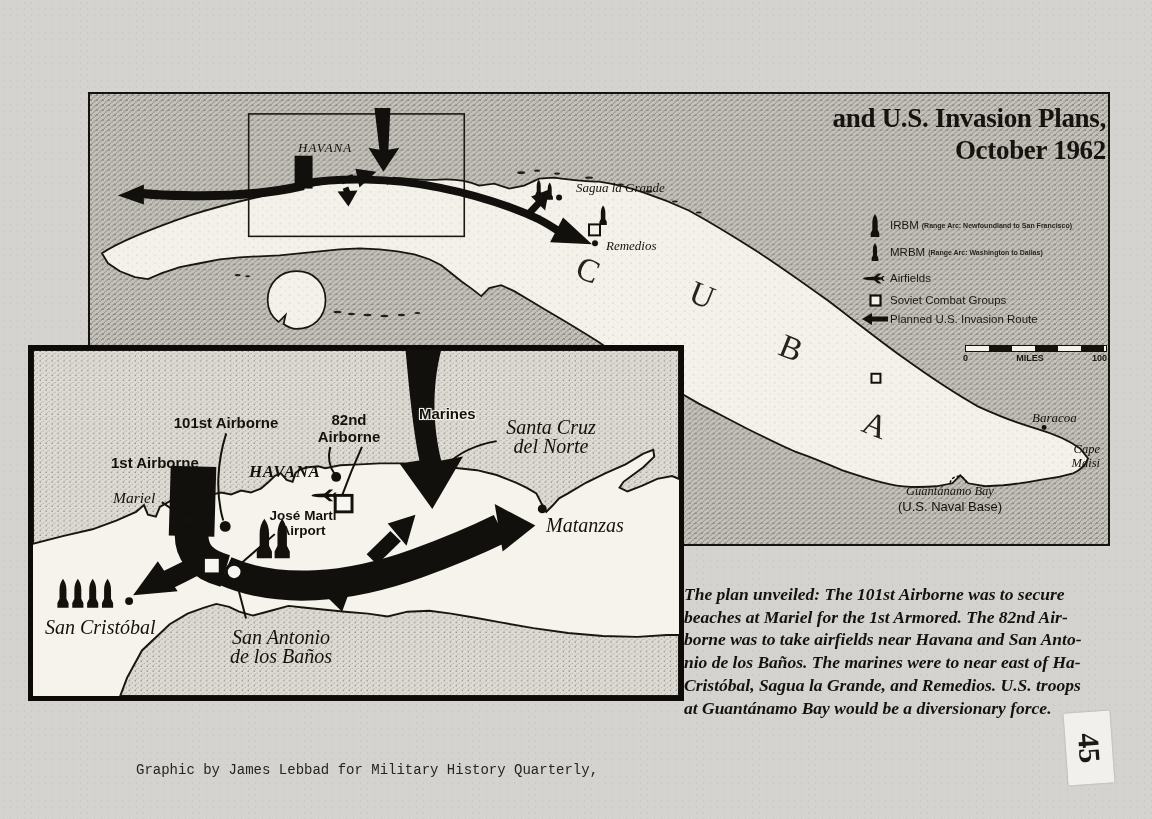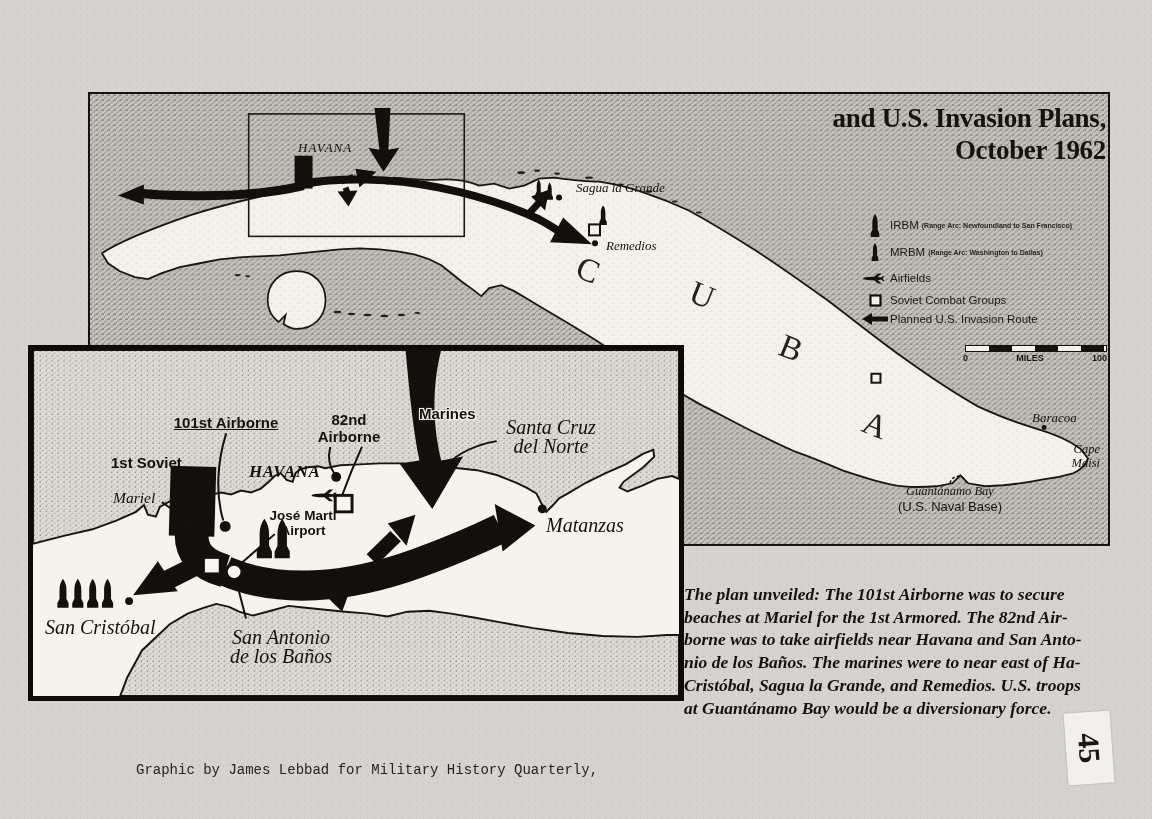--- a/index.html
+++ b/index.html
@@ -291,27 +291,27 @@
         <path transform="translate(243,174) scale(1.7)" d="M5 0 C3.2 2.5 2.2 5.5 2.2 9 L2.2 16.5 L0.5 20 L0.5 24 L9.5 24 L9.5 20 L7.8 16.5 L7.8 9 C7.8 5.5 6.8 2.5 5 0 Z"></path>
       </g>
       <g transform="translate(281,142)" fill="#14110d">
         <ellipse cx="12" cy="8" rx="12" ry="2"></ellipse>
         <polygon points="11,8 18,2 22,2 15.5,8"></polygon>
         <polygon points="11,8 18,14 22,14 15.5,8"></polygon>
         <polygon points="20,8 23.5,5 25.5,5 23,8 25.5,11 23.5,11"></polygon>
       </g>
     </svg>
 
-    <div class="ins-unit" style="left:130px;top:64px;width:126px;text-decoration:underline;">101st Airborne</div>
+    <div class="ins-unit" style="left:130px;top:64px;width:126px;">101st Airborne</div>
     <div class="ins-unit" style="left:268px;top:61px;width:96px;">
       <div>82nd</div>
       <div>Airborne</div>
     </div>
     <div class="ins-unit outline-w" style="left:362px;top:55px;padding-left:24px;">Marines</div>
-    <div class="ins-unit" style="left:78px;top:104px;">1st Soviet</div>
+    <div class="ins-unit" style="left:78px;top:104px;">1st Airborne</div>
     <div class="ins-place" style="left:216px;top:112px;font-weight:bold;font-size:17px;letter-spacing:0.5px;">HAVANA</div>
     <div class="ins-place" style="left:80px;top:138px;font-size:15.5px;">Mariel</div>
     <div class="ins-unit" style="left:228px;top:158px;width:84px;font-size:13.5px;line-height:15px;">
       <div>José Martí</div>
       <div>Airport</div>
     </div>
     <div class="ins-place" style="left:462px;top:68px;width:112px;">
       <div>Santa Cruz</div>
       <div>del Norte</div>
     </div>

